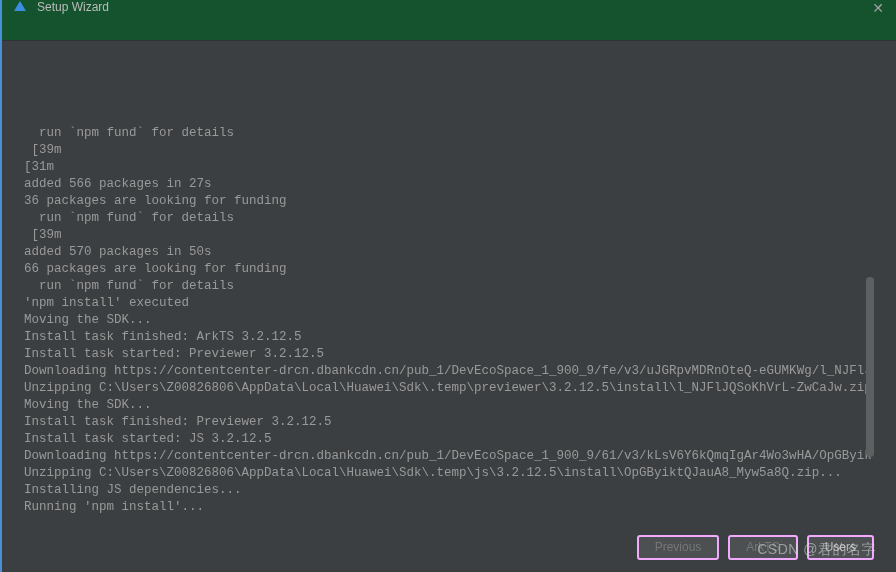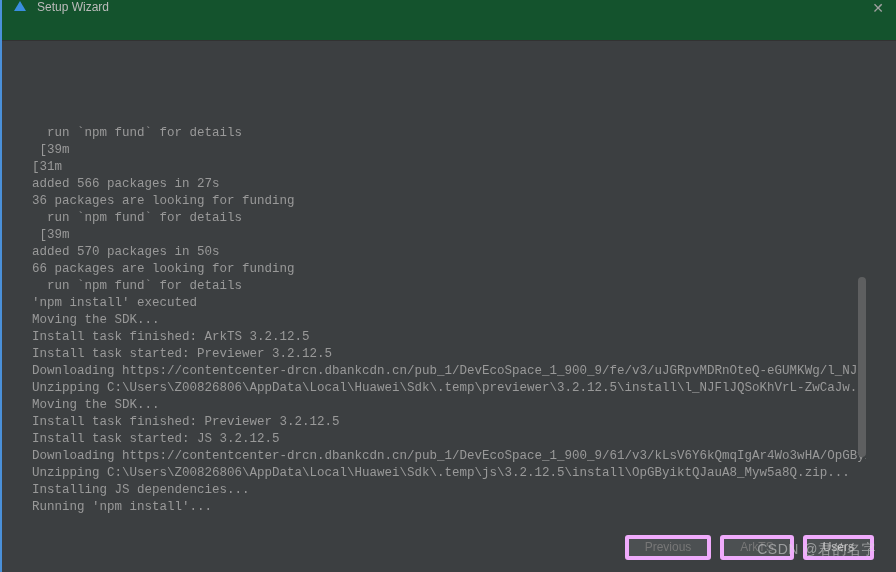--- a/index.html
+++ b/index.html
@@ -37,21 +37,21 @@
     }
     .titlebar .close {
       position: absolute;
       right: 12px;
       color: #a0a0a0;
       font-size: 14px;
       cursor: pointer;
     }
     .content {
       flex: 1;
-      padding: 6px 30px;
+      padding: 6px 22px;
       display: flex;
       flex-direction: column;
       overflow: hidden;
     }
     .logarea {
       flex: 1;
       background: #3c3f41;
       font-family: "Consolas", "Courier New", monospace;
       font-size: 12.5px;
       line-height: 17px;
@@ -104,21 +104,21 @@
       justify-content: flex-end;
       align-items: center;
       gap: 9px;
       padding: 0 22px;
       position: relative;
     }
     .btn {
       height: 25px;
       padding: 0 16px;
       background: #4c5052;
-      border: 4px solid #f0abfc;
+      border: 2px solid #f0abfc;
       color: #bbbbbb;
       font-size: 12px;
       border-radius: 3px;
       display: flex;
       align-items: center;
       cursor: pointer;
     }
     .btn.disabled { color: #777; cursor: default; }
     .watermark {
       position: absolute;

